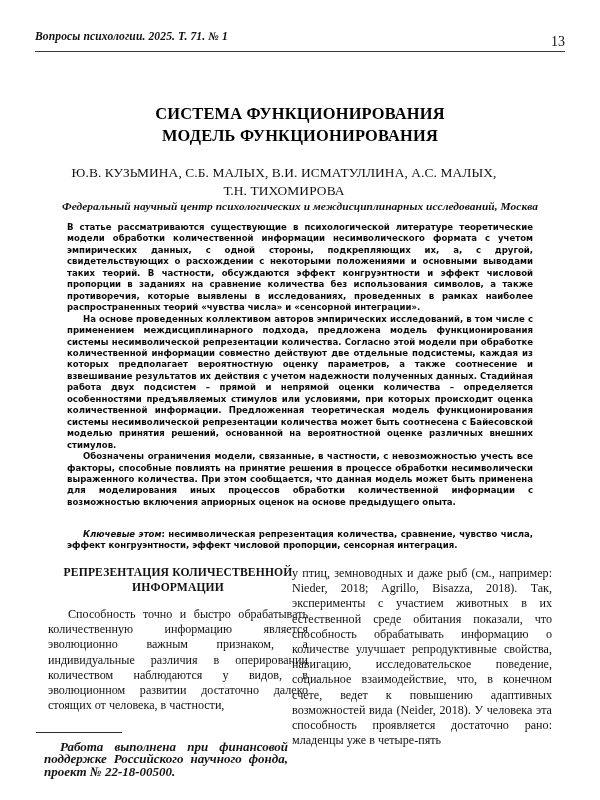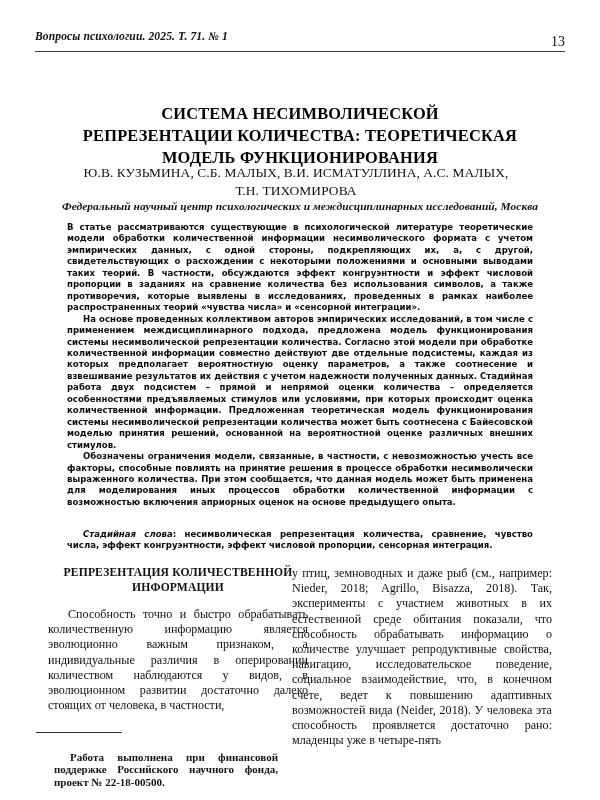--- a/index.html
+++ b/index.html
@@ -71,21 +71,21 @@
     font-size: 16.4px;
     line-height: 22px;
     letter-spacing: 0.2px;
     color: #000;
   }
   .title-line { display: block; white-space: nowrap; }
 
   
   .authors {
     position: absolute;
-    left: 36px;
+    left: 24px;
     top: 164px;
     width: 520px;
     text-align: center;
     font-size: 13.4px;
     line-height: 18px;
     letter-spacing: 0.1px;
   }
   .authors-line { display: block; }
 
   .affiliation {
@@ -175,60 +175,60 @@
     top: 732px;
     width: 260px;
   }
   .footnote-rule {
     width: 86px;
     height: 0;
     border-top: 1.2px solid #2d2d2d;
     margin-bottom: 7px;
   }
   .footnote-text {
-    margin: 18px;
-    font-weight: 700;
-    font-size: 11px;
+    margin: 8px;
+    font-style: italic;
+    font-weight: 700;
+    font-size: 13px;
     line-height: 12.4px;
     text-align: justify;
     text-indent: 16px;
     color: #141414;
   }
 </style>
 </head>
 <body>
 
 <div class="page">
 
   <div class="runhead">
     <span class="runhead-journal">Вопросы психологии. 2025. Т. 71. № 1</span>
     <span class="runhead-page">13</span>
   </div>
   <div class="runrule"></div>
 
   <h1 class="title">
-    <span class="title-line">СИСТЕМА НЕСИМВОЛИЧЕСКОЙ</span>
-    <span class="title-line">РЕПРЕЗЕНТАЦИИ КОЛИЧЕСТВА: ТЕОРЕТИЧЕСКАЯ</span>
+    <span class="title-line">СИСТЕМА ФУНКЦИОНИРОВАНИЯ</span>
     <span class="title-line">МОДЕЛЬ ФУНКЦИОНИРОВАНИЯ</span>
   </h1>
 
   <div class="authors">
     <span class="authors-line">Ю.В. КУЗЬМИНА, С.Б. МАЛЫХ, В.И. ИСМАТУЛЛИНА, А.С. МАЛЫХ,</span>
     <span class="authors-line">Т.Н. ТИХОМИРОВА</span>
   </div>
   <div class="affiliation">Федеральный научный центр психологических и междисциплинарных исследований, Москва</div>
 
   <div class="abstract">
     <p>В статье рассматриваются существующие в психологической литературе теоретические модели обработки количественной информации несимволического формата с учетом эмпирических данных, с одной стороны, подкрепляющих их, а, с другой, свидетельствующих о расхождении с некоторыми положениями и основными выводами таких теорий. В частности, обсуждаются эффект конгруэнтности и эффект числовой пропорции в заданиях на сравнение количества без использования символов, а также противоречия, которые выявлены в исследованиях, проведенных в рамках наиболее распространенных теорий «чувства числа» и «сенсорной интеграции».</p>
     <p>На основе проведенных коллективом авторов эмпирических исследований, в том числе с применением междисциплинарного подхода, предложена модель функционирования системы несимволической репрезентации количества. Согласно этой модели при обработке количественной информации совместно действуют две отдельные подсистемы, каждая из которых предполагает вероятностную оценку параметров, а также соотнесение и взвешивание результатов их действия с учетом надежности полученных данных. Стадийная работа двух подсистем – прямой и непрямой оценки количества – определяется особенностями предъявляемых стимулов или условиями, при которых происходит оценка количественной информации. Предложенная теоретическая модель функционирования системы несимволической репрезентации количества может быть соотнесена с Байесовской моделью принятия решений, основанной на вероятностной оценке различных внешних стимулов.</p>
     <p>Обозначены ограничения модели, связанные, в частности, с невозможностью учесть все факторы, способные повлиять на принятие решения в процессе обработки несимволически выраженного количества. При этом сообщается, что данная модель может быть применена для моделирования иных процессов обработки количественной информации с возможностью включения априорных оценок на основе предыдущего опыта.</p>
   </div>
 
   <div class="keywords">
-    <p><span class="kw-label">Стадийная слова</span><span>: </span><span>несимволическая репрезентация количества, сравнение, чувство числа, эффект конгруэнтности, эффект числовой пропорции, сенсорная интеграция.</span></p>
+    <p><span class="kw-label">Ключевые этом</span><span>: </span><span>несимволическая репрезентация количества, сравнение, чувство числа, эффект конгруэнтности, эффект числовой пропорции, сенсорная интеграция.</span></p>
   </div>
 
   <div class="col col-left">
     <h2 class="section-heading">РЕПРЕЗЕНТАЦИЯ КОЛИЧЕСТВЕННОЙ ИНФОРМАЦИИ</h2>
     <p class="body-para">Способность точно и быстро обрабатывать количественную информацию является эволюционно важным признаком, а индивидуальные различия в оперировании количеством наблюдаются у видов, в эволюционном развитии достаточно далеко стоящих от человека, в частности,</p>
   </div>
 
   <div class="col col-right">
     <p class="body-para">у птиц, земноводных и даже рыб (см., например: Nieder, 2018; Agrillo, Bisazza, 2018). Так, эксперименты с участием животных в их естественной среде обитания показали, что способность обрабатывать информацию о количестве улучшает репродуктивные свойства, навигацию, исследовательское поведение, социальное взаимодействие, что, в конечном счете, ведет к повышению адаптивных возможностей вида (Neider, 2018). У человека эта способность проявляется достаточно рано: младенцы уже в четыре-пять</p>
   </div>

